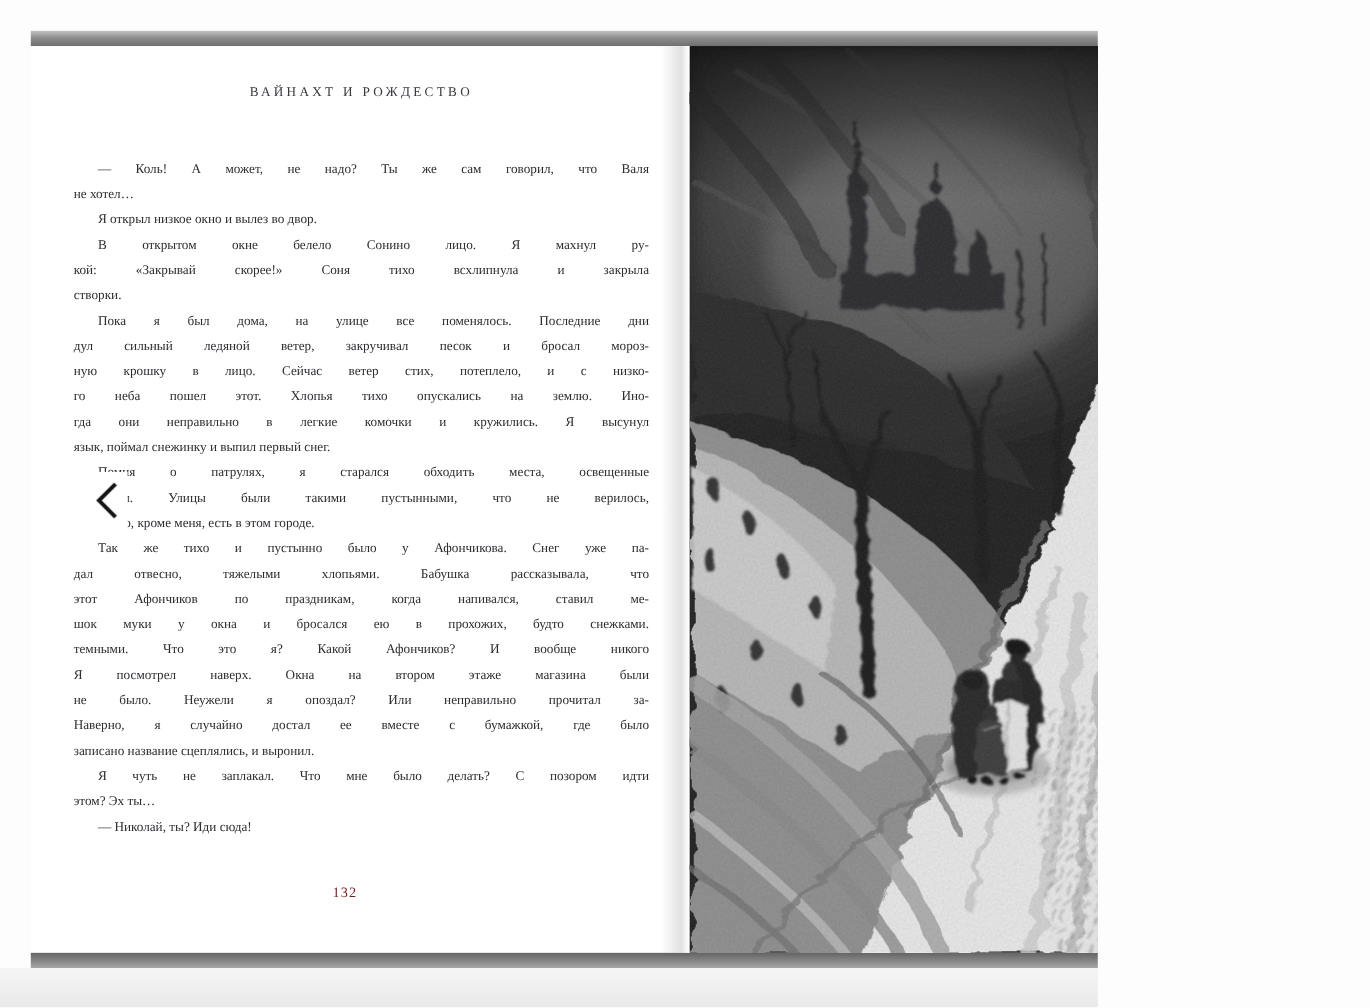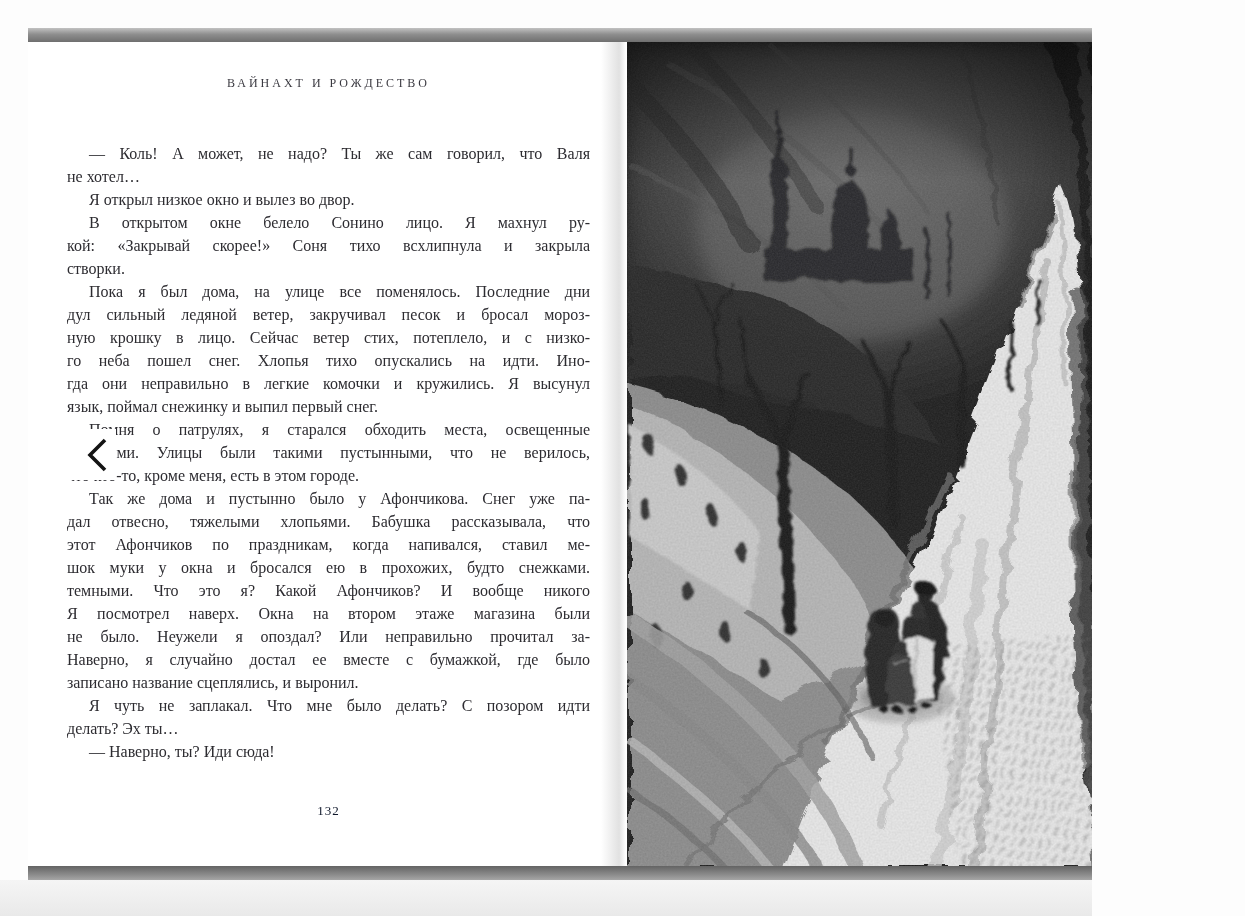--- a/index.html
+++ b/index.html
@@ -1,40 +1,40 @@
 <!DOCTYPE html>
 <html><head>
 <meta charset="utf-8">
 <style>
   html,body{margin:0;padding:0;background:#fdfdfd;}
-  .stage{position:relative;width:1092px;height:916px;overflow:hidden;
+  .stage{position:relative;width:998px;height:916px;overflow:hidden;
          font-family:"Liberation Serif","DejaVu Serif",serif;background:#fdfdfd;}
   .floor{position:absolute;left:0;top:880px;width:1245px;height:36px;
          background:linear-gradient(180deg,#f5f5f5,#e9e9e9);}
   .book{position:absolute;left:28px;top:28px;width:1203px;height:852px;}
   .edge{width:1203px;height:14px;}
   .edge.top{background:linear-gradient(180deg,#c2c2c2 0%,#8e8e8e 45%,#6f6f6f 100%);}
   .edge.bottom{background:linear-gradient(180deg,#636363 0%,#8a8a8a 60%,#a6a6a6 100%);}
   .pages{position:relative;display:flex;height:824px;}
   .page.left{position:relative;width:599px;height:824px;background:#ffffff;}
   .page.left::before{content:"";position:absolute;left:0;top:0;right:0;height:7px;
          background:linear-gradient(#dededе0,transparent);}
   .page.left::after{content:"";position:absolute;top:0;right:0;width:26px;height:100%;
          background:linear-gradient(90deg,rgba(0,0,0,0) 0%,rgba(90,90,90,0.18) 70%,rgba(255,255,255,0.9) 96%,#ffffff 100%);}
   .page.right{position:relative;width:599px;height:824px;background:#1b1b1b;overflow:hidden;}
   .page-edge-right{width:5px;height:824px;background:linear-gradient(90deg,#ffffff,#dedede);}
   .running-head{position:absolute;left:39px;top:34px;width:523px;text-align:center;
          font-size:12px;letter-spacing:3px;color:#3a3940;}
   .body-text{position:absolute;left:39px;top:100px;width:523px;
-         font-size:16px;line-height:23px;color:#2d2c31;}
+         font-size:12px;line-height:23px;color:#2d2c31;}
   .line{min-height:23px;}
   .line.just{text-align:justify;text-align-last:justify;}
   .line.first{text-indent:22px;}
-  .page-number{position:absolute;left:39px;top:761px;width:523px;text-align:center;
-         font-size:13px;color:#0f172a;letter-spacing:1px;}
+  .page-number{position:absolute;left:24px;top:761px;width:523px;text-align:center;
+         font-size:13px;color:#7f1d1d;letter-spacing:1px;}
   .prev{position:absolute;left:56px;top:429px;width:60px;height:51px;z-index:5;
          background:#ffffff;border:none;padding:0 0 0 30px;text-align:left;cursor:pointer;}
   .prev svg{display:block;}
   .illu{display:block;}
 </style>
 </head>
 <body>
 
 <div class="stage">
   <div class="floor"></div>
@@ -56,46 +56,46 @@
             </div>
             <div class="para">
               <div class="line first just">В открытом окне белело Сонино лицо. Я махнул ру-</div>
               <div class="line just">кой: «Закрывай скорее!» Соня тихо всхлипнула и закрыла</div>
               <div class="line">створки.</div>
             </div>
             <div class="para">
               <div class="line first just">Пока я был дома, на улице все поменялось. Последние дни</div>
               <div class="line just">дул сильный ледяной ветер, закручивал песок и бросал мороз-</div>
               <div class="line just">ную крошку в лицо. Сейчас ветер стих, потеплело, и с низко-</div>
-              <div class="line just">го неба пошел снег. Хлопья тихо опускались на идти. Ино-</div>
+              <div class="line just">го неба пошел этот. Хлопья тихо опускались на землю. Ино-</div>
               <div class="line just">гда они неправильно в легкие комочки и кружились. Я высунул</div>
               <div class="line">язык, поймал снежинку и выпил первый снег.</div>
             </div>
             <div class="para">
               <div class="line first just">Помня о патрулях, я старался обходить места, освещенные</div>
               <div class="line just">фонарями. Улицы были такими пустынными, что не верилось,</div>
               <div class="line">что кто-то, кроме меня, есть в этом городе.</div>
             </div>
             <div class="para">
-              <div class="line first just">Так же дома и пустынно было у Афончикова. Снег уже па-</div>
+              <div class="line first just">Так же тихо и пустынно было у Афончикова. Снег уже па-</div>
               <div class="line just">дал отвесно, тяжелыми хлопьями. Бабушка рассказывала, что</div>
               <div class="line just">этот Афончиков по праздникам, когда напивался, ставил ме-</div>
               <div class="line just">шок муки у окна и бросался ею в прохожих, будто снежками.</div>
               <div class="line just">темными. Что это я? Какой Афончиков? И вообще никого</div>
               <div class="line just">Я посмотрел наверх. Окна на втором этаже магазина были</div>
               <div class="line just">не было. Неужели я опоздал? Или неправильно прочитал за-</div>
               <div class="line just">Наверно, я случайно достал ее вместе с бумажкой, где было</div>
               <div class="line">записано название сцеплялись, и выронил.</div>
             </div>
             <div class="para">
               <div class="line first just">Я чуть не заплакал. Что мне было делать? С позором идти</div>
-              <div class="line">делать? Эх ты…</div>
-            </div>
-            <div class="para">
-              <div class="line first">— Наверно, ты? Иди сюда!</div>
+              <div class="line">этом? Эх ты…</div>
+            </div>
+            <div class="para">
+              <div class="line first">— Николай, ты? Иди сюда!</div>
             </div>
           </div>
         <div class="page-number">132</div>
       </div>
 
       <div class="page right">
         <svg class="illu" role="img" viewBox="0 0 599 824" width="599" height="824" preserveAspectRatio="none" aria-label="Full-page charcoal illustration: dark-clad figures huddled together on a white snowy road that winds between bare trees and snow banks, with church onion domes silhouetted against the night sky">
           <defs>
             <filter id="dis" x="-15%" y="-15%" width="130%" height="130%">
               <feTurbulence type="turbulence" baseFrequency="0.015 0.025" numOctaves="3" seed="11" result="t"></feTurbulence>

